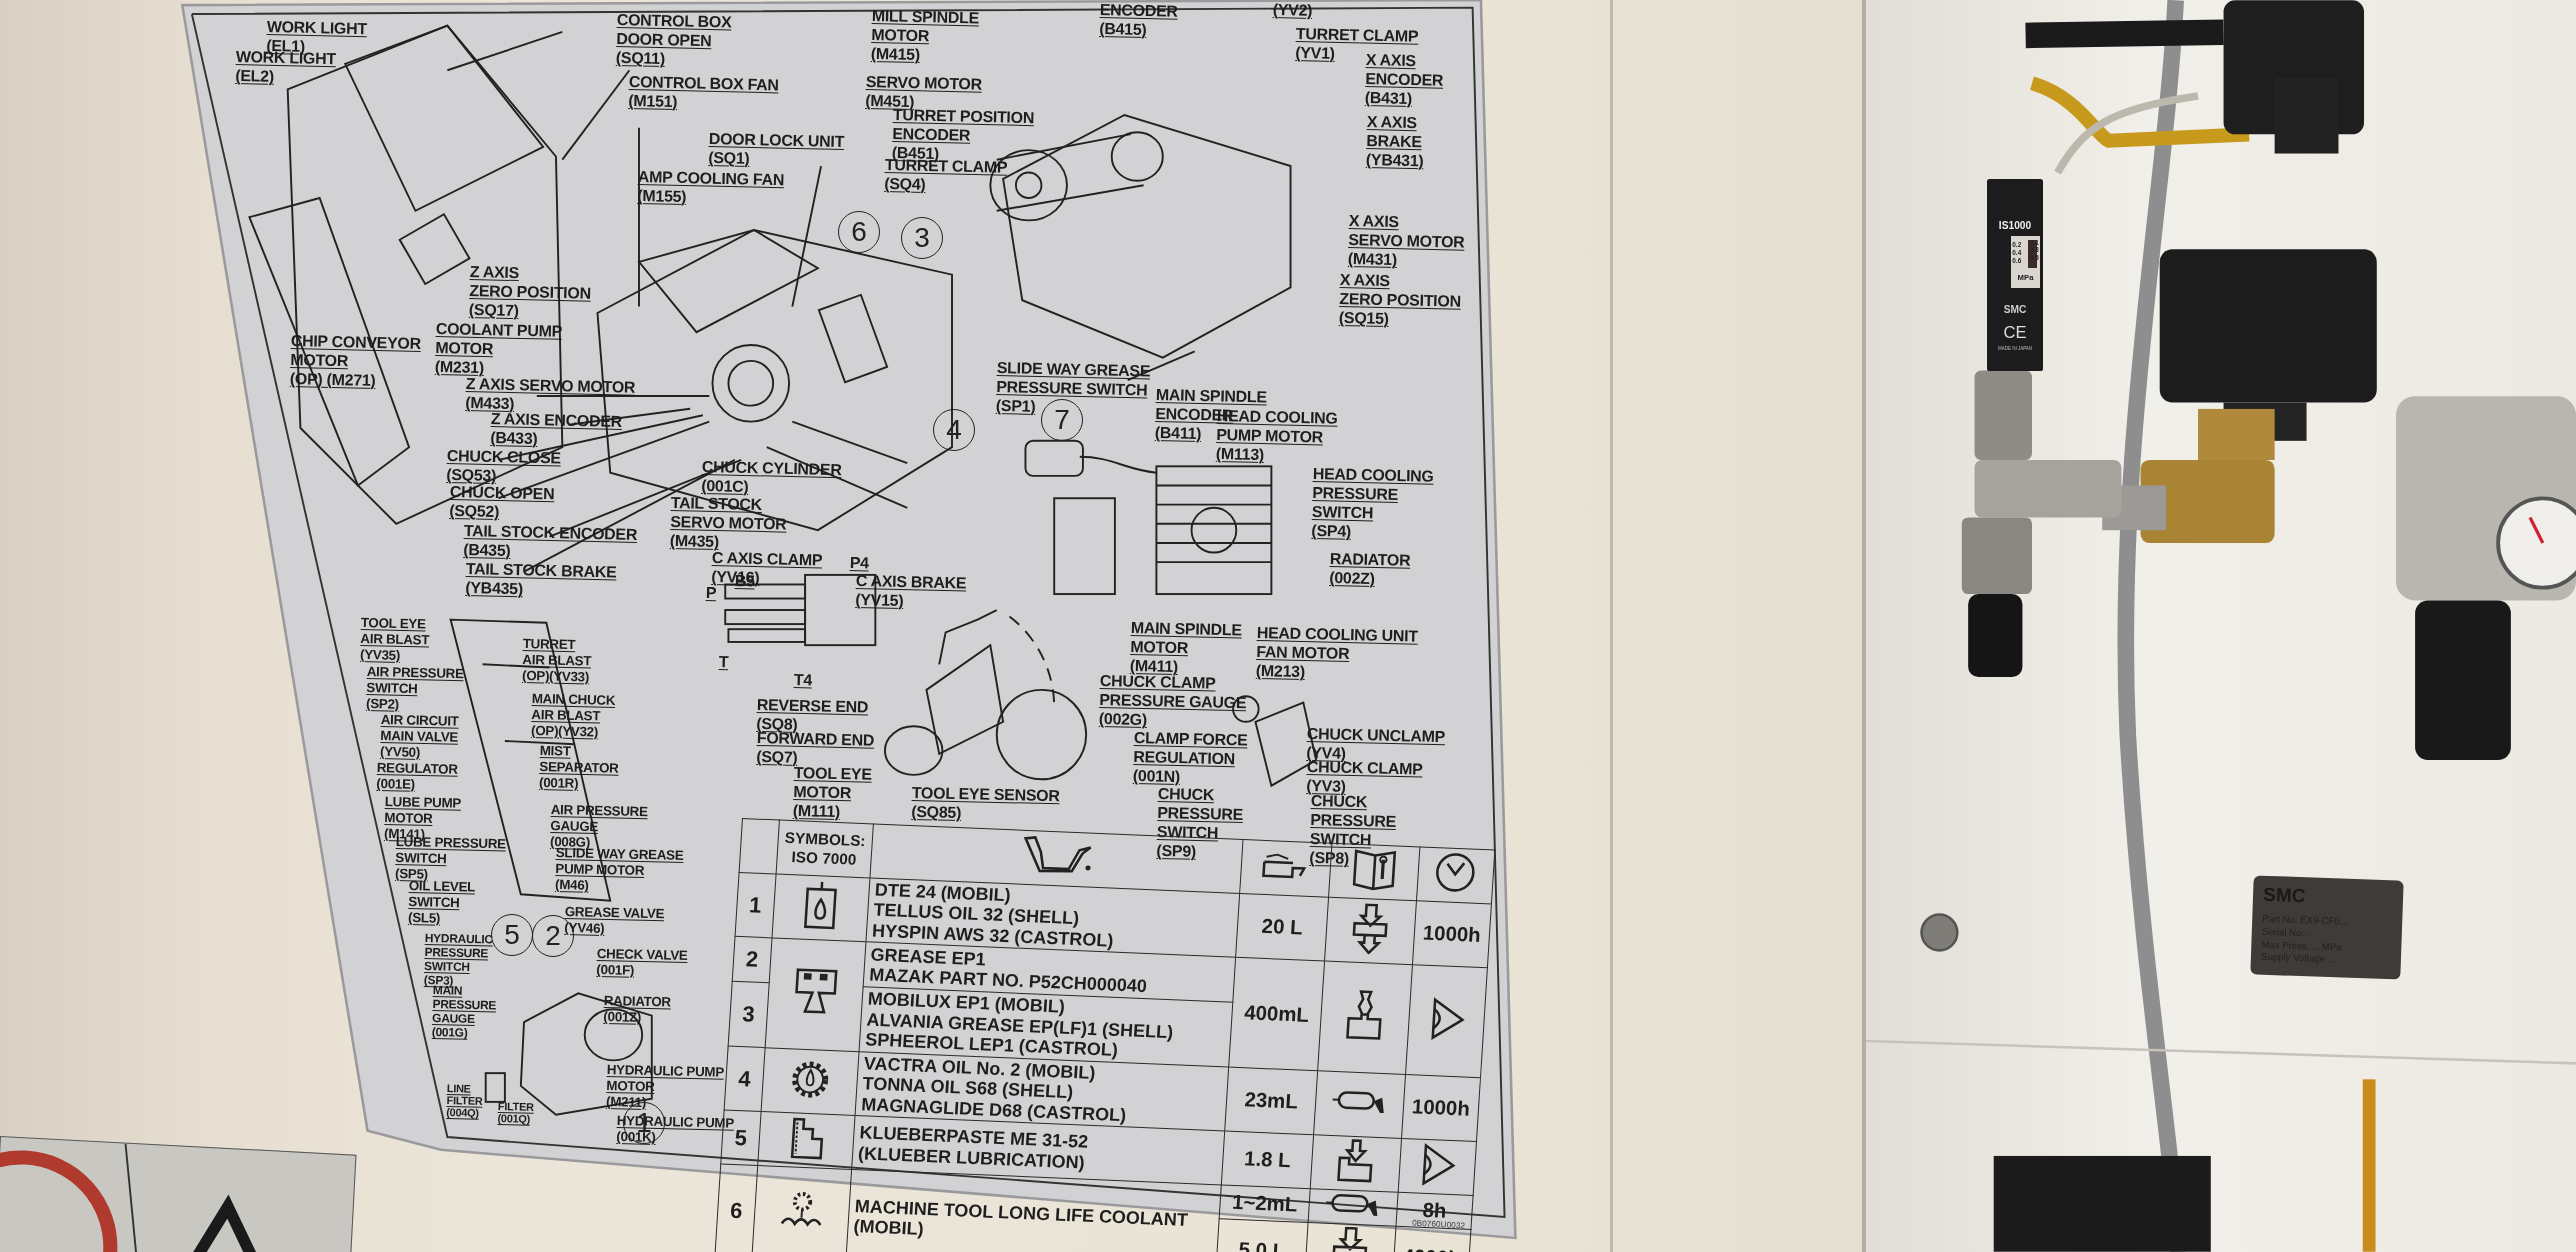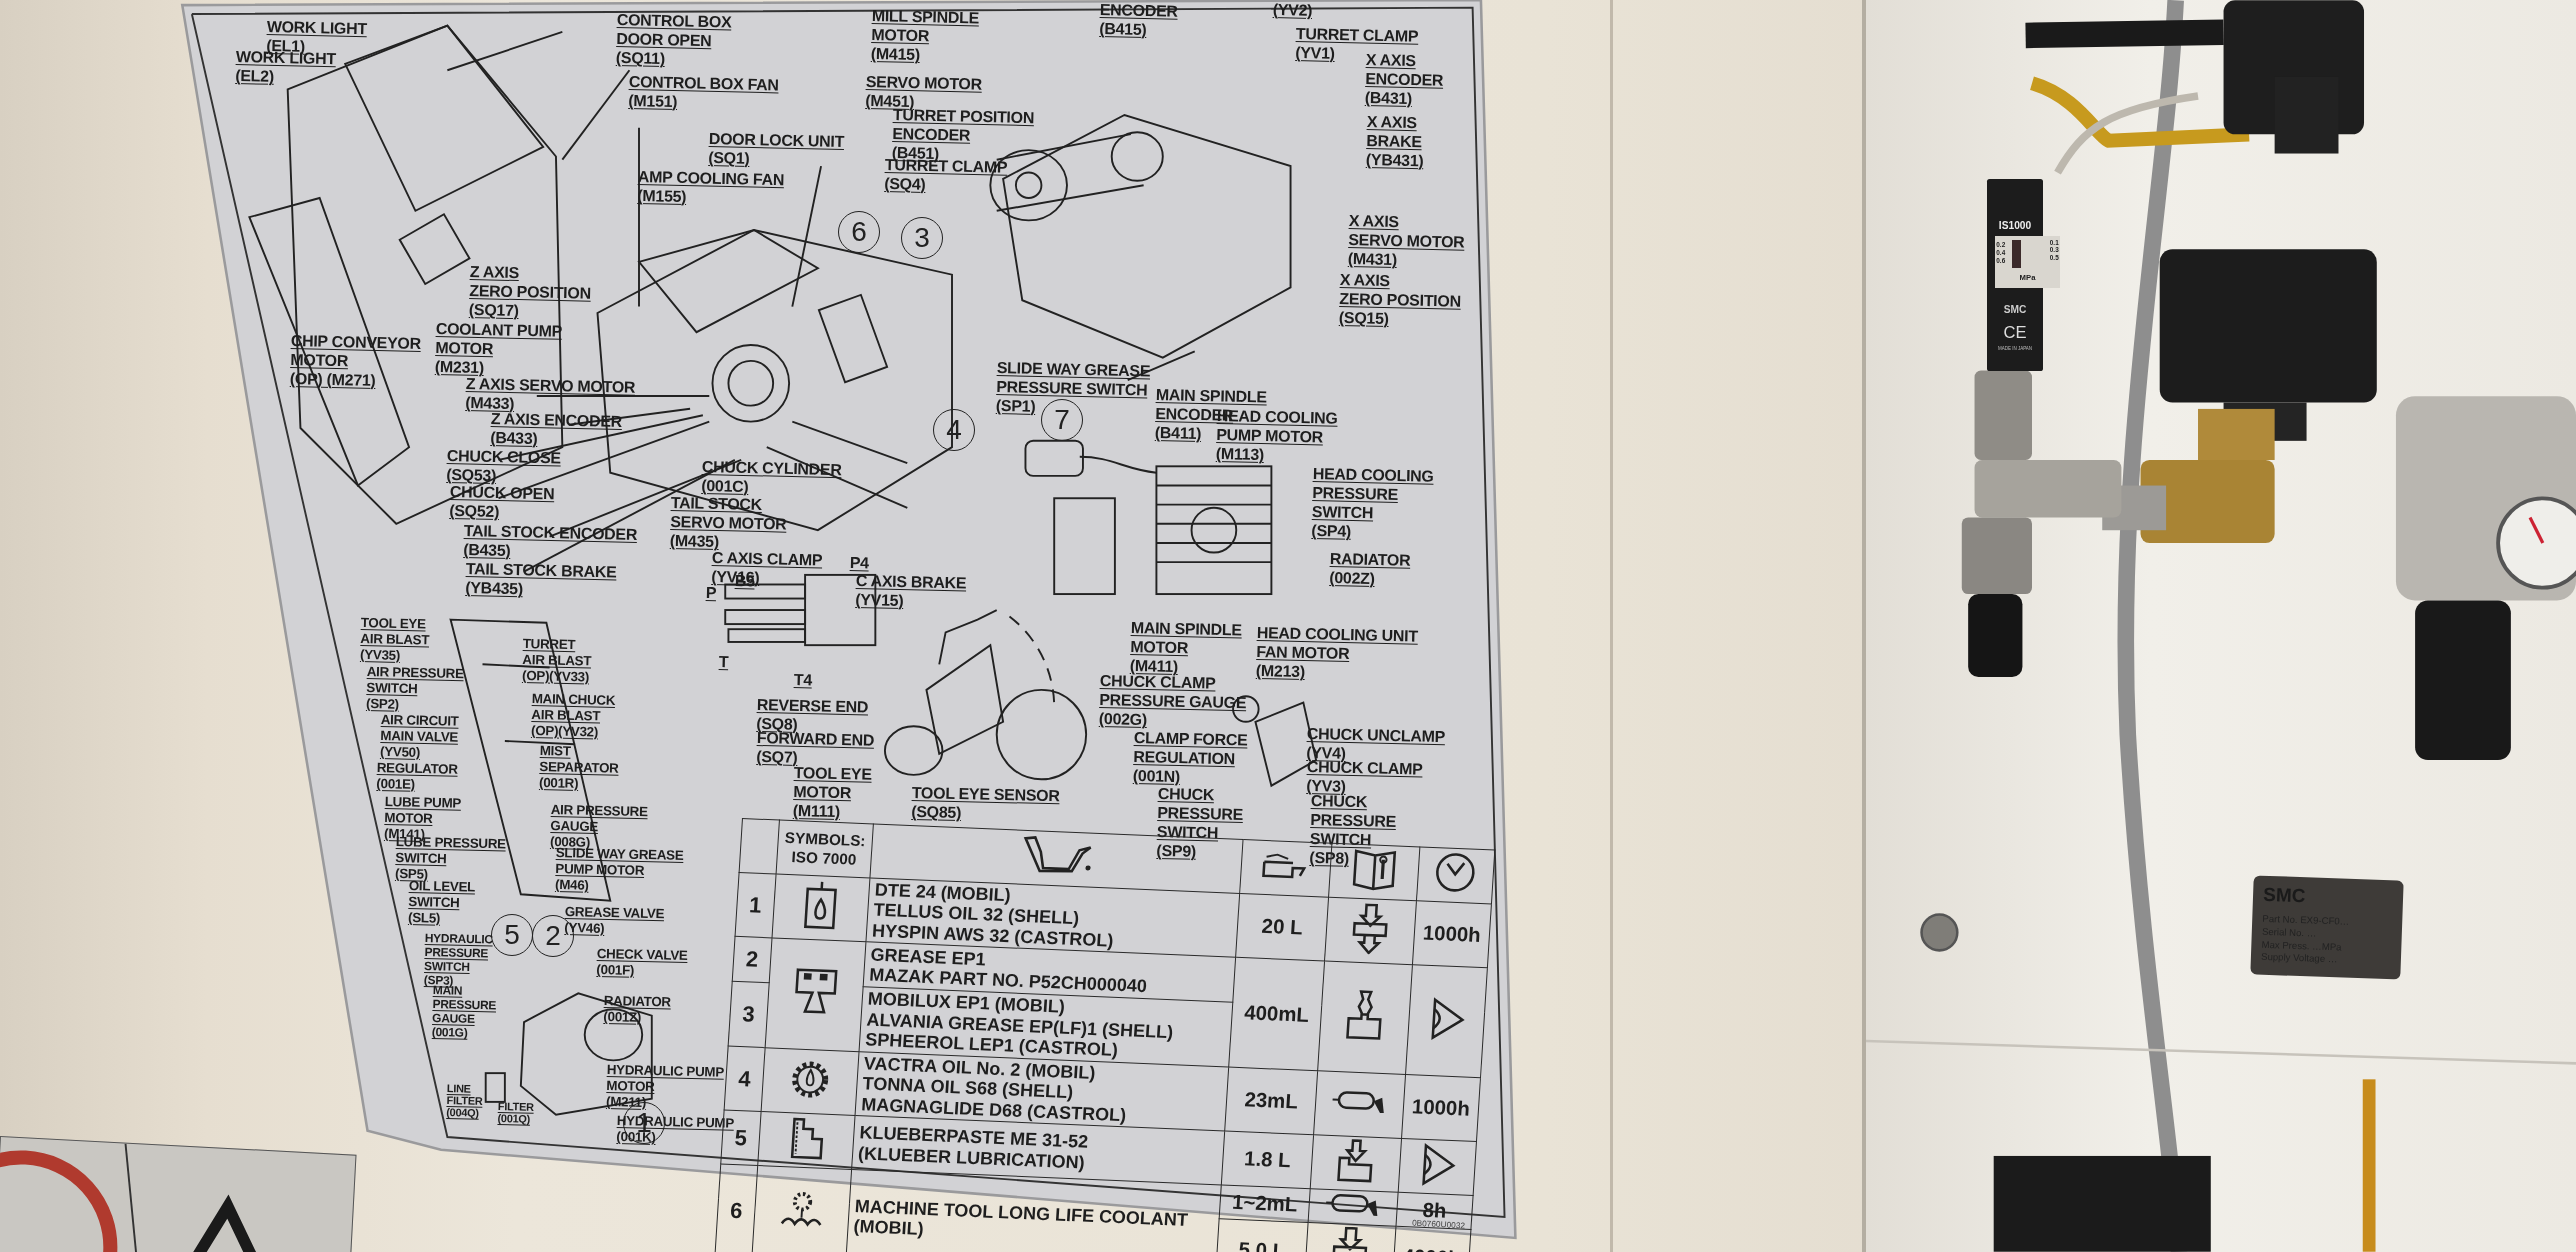--- a/index.html
+++ b/index.html
@@ -24,21 +24,21 @@
   .tbl .qty{width:77px;text-align:center;font-size:20.4px;}
   .tbl .sym{width:77px;text-align:center;}
   .tbl .intv{width:64px;text-align:center;font-size:20.4px;}
   .tbl .prod div{line-height:20.4px;}
   .serial{position:absolute;left:1412px;top:1219px;font-size:8.3px;color:#444;transform:rotate(3deg);}
   
   .hw{position:absolute;}
   .panel-right{position:absolute;left:1866px;top:0;width:710px;height:1252px;background:linear-gradient(90deg,#e2ded6,#f1efe9 40%,#ece9e2);}
   .smc-sw{position:absolute;left:1987px;top:179px;width:56px;height:192px;background:#1c1c1c;border-radius:2.6px;}
   .smc-sw .model{position:absolute;top:41px;width:100%;text-align:center;color:#eee;font-size:10.2px;font-weight:bold;}
-  .smc-sw .dial{position:absolute;left:8px;top:57px;width:65px;height:52px;background:#d9d6cf;}
+  .smc-sw .dial{position:absolute;left:24px;top:57px;width:29px;height:52px;background:#d9d6cf;}
   .smc-sw .unit{position:absolute;top:37px;width:100%;text-align:center;font-size:7.7px;font-weight:bold;color:#222;}
   .smc-sw .brand{position:absolute;top:125px;width:100%;text-align:center;color:#ccc;font-size:10.2px;font-weight:bold;}
   .smc-sw .ce{position:absolute;top:144px;width:100%;text-align:center;color:#ddd;font-size:16.6px;}
   .smc-sw .made{position:absolute;top:167px;width:100%;text-align:center;color:#bbb;font-size:4.5px;}
   .smc-plate{position:absolute;left:2252px;top:878px;width:150px;height:99px;background:#3e3b38;border-radius:6.4px;transform:rotate(2deg);}
   .smc-plate .brand{position:absolute;left:10.2px;top:7.7px;color:#1a1a1a;font-size:19px;font-weight:bold;}
   .smc-plate .line{position:absolute;left:10.2px;color:#222;font-size:9.6px;}
   .sign{position:absolute;left:0;top:1136px;width:355px;height:128px;background:#c9c7c2;border:1.9px solid #555;transform:rotate(3deg);transform-origin:left top;}
 </style>
 </head>

